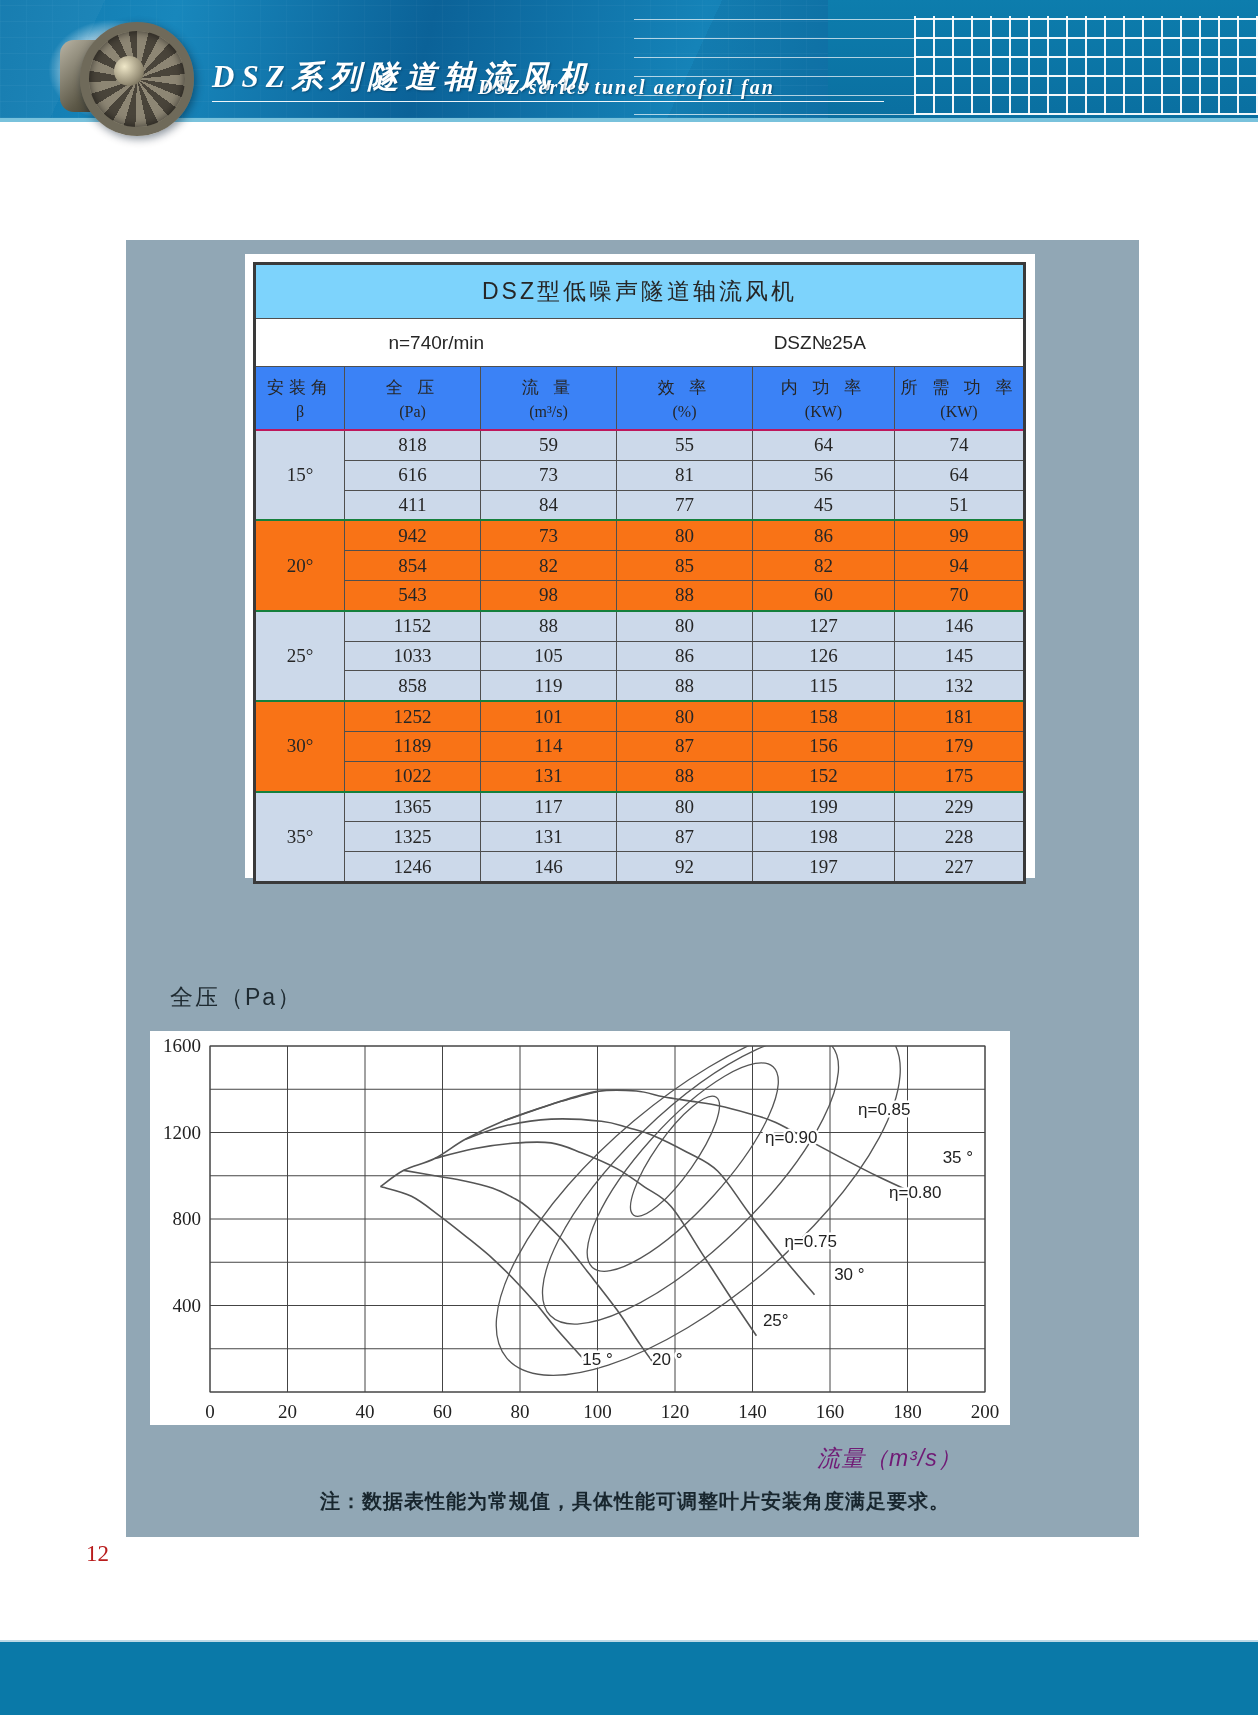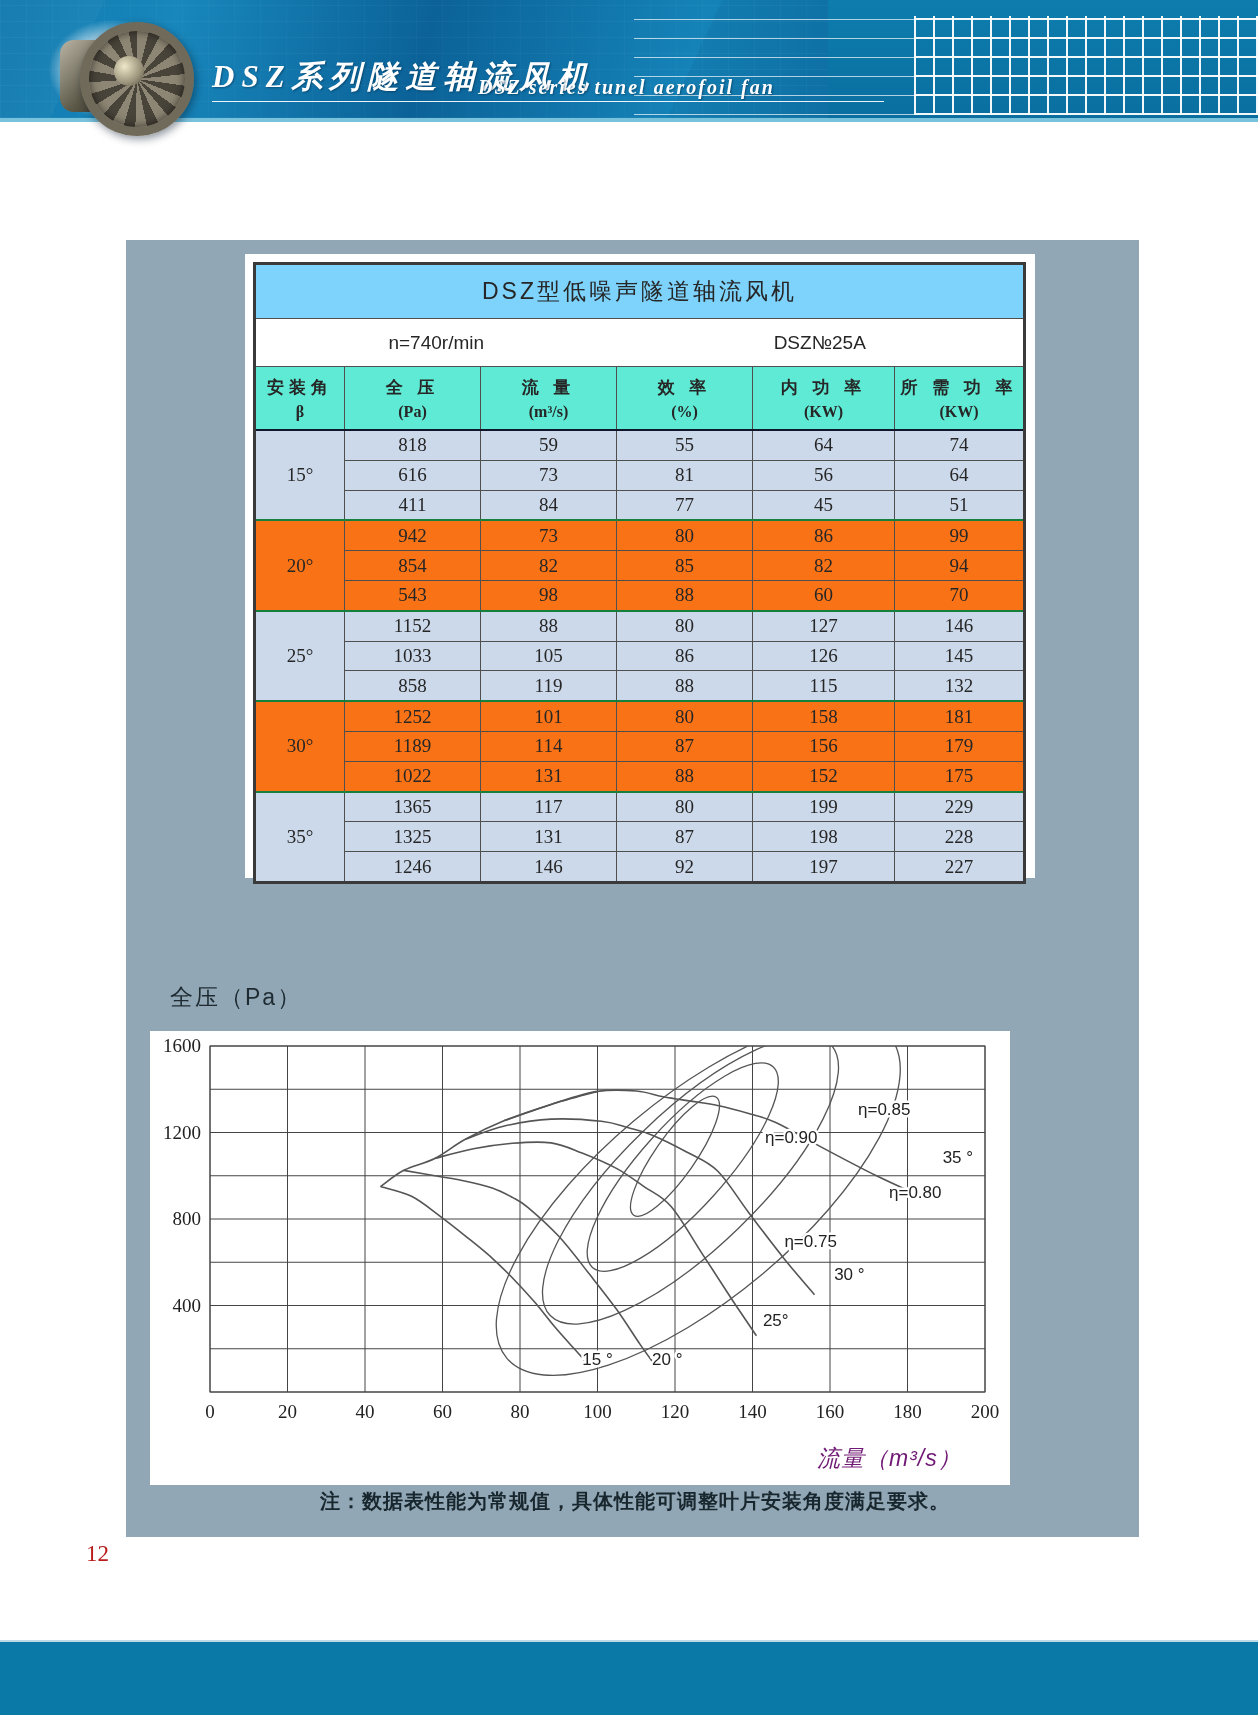--- a/index.html
+++ b/index.html
@@ -48,32 +48,32 @@
   table.perf{border-collapse:collapse;table-layout:fixed;position:absolute;left:8px;top:8px;
     width:770px;border:3px solid #3a3a3a;}
   table.perf td{border:1px solid #4f4f4f;text-align:center;vertical-align:middle;padding:0;
     color:#262626;}
   tr.title-row td{height:53px;background:#7dd3fc;font-size:23px;letter-spacing:3px;font-weight:400;}
   tr.sub-row td{height:47px;background:#ffffff;font-size:19px;}
   .sub-flex{display:flex;}
   .sub-flex span{display:block;}
   .sub-speed{width:47%;text-align:center;}
   .sub-model{width:53%;text-align:center;}
-  tr.head-row td{height:62px;background:#5eead4;border-bottom:2px solid #0f172a;font-weight:bold;}
+  tr.head-row td{height:62px;background:#3b82f6;border-bottom:2px solid #be185d;}
   .h1{font-size:17px;letter-spacing:5px;line-height:1.55;}
   .h2{font-family:"Liberation Serif","DejaVu Serif",serif;font-size:16px;line-height:1.2;}
   tr.data-row td{height:28.8px;font-family:"Liberation Serif","DejaVu Serif",serif;font-size:19px;}
   tr.data-row.tone-blue td{background:#ccd9ea;}
   tr.data-row.tone-cream td{background:#f97316;}
   tr.group-start td{border-top:2px solid #15803d;}
   td.angle-cell{font-family:"Liberation Serif","DejaVu Serif",serif;font-size:19px;}
 
   
   .y-axis-title{position:absolute;left:44px;top:742px;font-size:23px;color:#1e2a31;letter-spacing:2px;}
-  .chart-panel{position:absolute;left:24px;top:791px;width:860px;height:454px;background:#ffffff;}
+  .chart-panel{position:absolute;left:24px;top:791px;width:860px;height:394px;background:#ffffff;}
   .x-axis-title{position:absolute;left:691px;top:1203px;font-size:23px;color:#701a75;letter-spacing:1px;font-style:italic;}
   .note{position:absolute;left:194px;top:1248px;font-size:20px;font-weight:600;color:#18262e;letter-spacing:1px;}
   svg text.tick{font-family:"Liberation Serif","DejaVu Serif",serif;font-size:19px;fill:#222;}
   svg text.chart-label{font-family:"Liberation Sans","DejaVu Sans",sans-serif;font-size:17px;fill:#222;
     paint-order:stroke;stroke:#ffffff;stroke-width:5px;}
   svg .gridline{stroke:#444;stroke-width:1;fill:none;}
   svg .curve{stroke:#555;stroke-width:1.6;fill:none;}
   svg .contour{stroke:#555;stroke-width:1.3;fill:none;}
 
   

